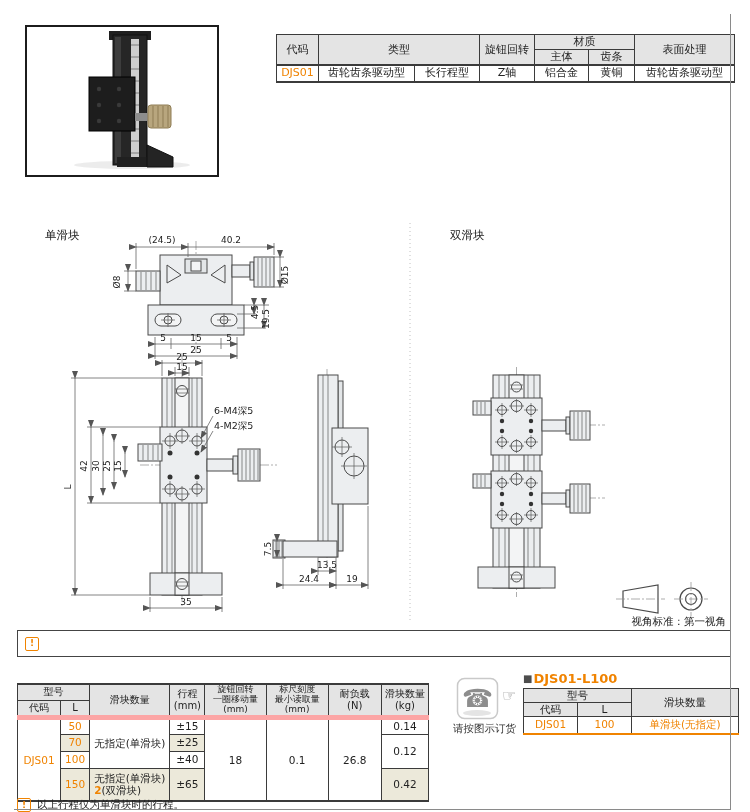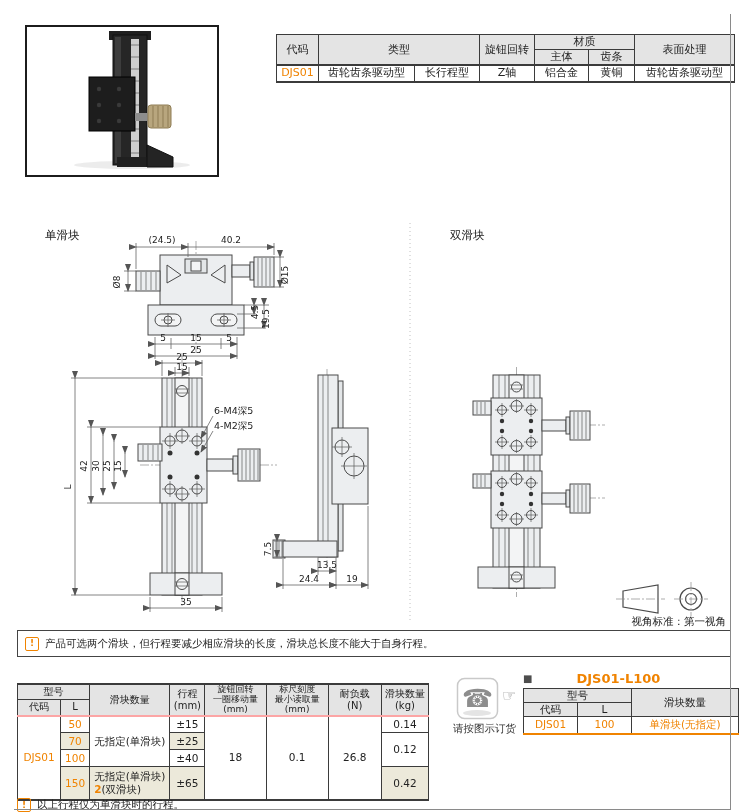--- a/index.html
+++ b/index.html
@@ -20,21 +20,21 @@
   #spec-table{width:458px;}
   #spec-table tr{height:15px;}
   #spec-table tbody tr{height:17px;}
   #spec-table tbody td{border-top:2px solid #3b3b3b;border-bottom:2px solid #3b3b3b;background:#fff;}
 
   
   #order-table{width:412px;font-size:10.5px;}
   #order-table th{font-size:10px;padding:0;}
   #order-table th.small{font-size:9px;line-height:1.1;text-align:center;}
   #order-table{border-top:2px solid #3b3b3b;border-bottom:2px solid #3b3b3b;}
-  #order-table tbody tr.r1 td{border-top:2px solid #fca5a5;margin-top:40px;}
+  #order-table tbody tr.r1 td{border-top:5px solid #fca5a5;margin-top:40px;}
   .thick-r{border-right:1.6px solid #3b3b3b !important;}
   #order-table tbody td{background:#fff;}
   td.striped3{background:linear-gradient(to bottom,#fff 0 17px,#ece9da 17px 35px,#fff 35px 52px);}
   td.striped4{background:linear-gradient(to bottom,#fff 0 17px,#ece9da 17px 35px,#fff 35px 52px,#ece9da 52px 86px);}
   td.striped2w{background:linear-gradient(to bottom,#ece9da 0 17px,#fff 17px 35px);}
   #order-table td.beige{background:#ece9da;}
 
   
   #example-table{width:215px;font-size:10.5px;border-top:1.6px solid #3b3b3b;}
   #example-table tr{height:14px;}
@@ -351,21 +351,20 @@
       <path class="cl" d="M601 404H650"></path>
       <circle cx="676" cy="404" r="5.5" fill="none" stroke="#4a4a4a" stroke-width="1.2"></circle>
       <circle cx="676" cy="404" r="11" fill="none" stroke="#4a4a4a" stroke-width="1.2"></circle>
       <path class="cl" d="M659 404H693M676 387V421"></path>
     </g>
     <text x="711" y="430" class="vs" text-anchor="end">视角标准：第一视角</text>
   </svg>
 
   <div id="note-box" class="abs">
     <span class="warn-icon">!</span>
-    <span>产品可选两个滑块，但行程要减少相应滑块的长度，滑块总长度不能大于自身行程。</span>
   </div>
 
   <table id="order-table" class="tbl abs" style="left:17px;top:683px;">
     <colgroup>
         <col style="width:43px">
         <col style="width:29px">
         <col style="width:80px">
         <col style="width:35px">
         <col style="width:61px">
         <col style="width:62px">
@@ -435,21 +434,21 @@
     <svg width="44" height="44" viewBox="0 0 44 44">
       <rect x="1.5" y="1.5" width="40" height="40" rx="7" fill="#fff" stroke="#c9c9c9" stroke-width="1.5"></rect>
       <ellipse cx="21" cy="36" rx="14" ry="3" fill="#e4e4e4"></ellipse>
       <text x="21.5" y="30" text-anchor="middle" font-size="25" fill="#8d8d8d">☎</text>
     </svg>
   </div>
   <div id="hand-glyph" class="abs">☞</div>
   <div id="order-caption" class="abs">请按图示订货</div>
 
   <div id="example-title" class="abs">
-    <span class="sq">■</span><span class="orange" style="font-size:13px;margin-left:43px;">DJS01-L100</span>
+    <span class="sq">■</span><span class="orange" style="font-size:13px;">DJS01-L100</span>
   </div>
 
   <table id="example-table" class="tbl abs" style="left:523px;top:688px;">
     <colgroup>
         <col style="width:54px">
         <col style="width:54px">
         <col style="width:107px">
       </colgroup>
     <thead>
       <tr>

